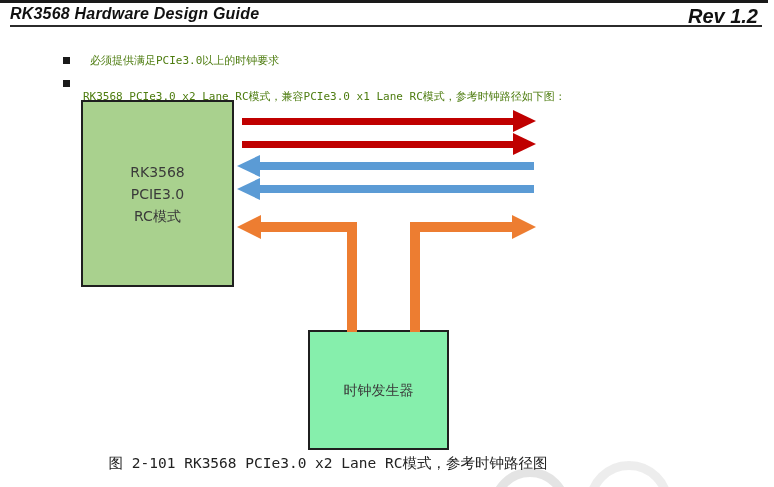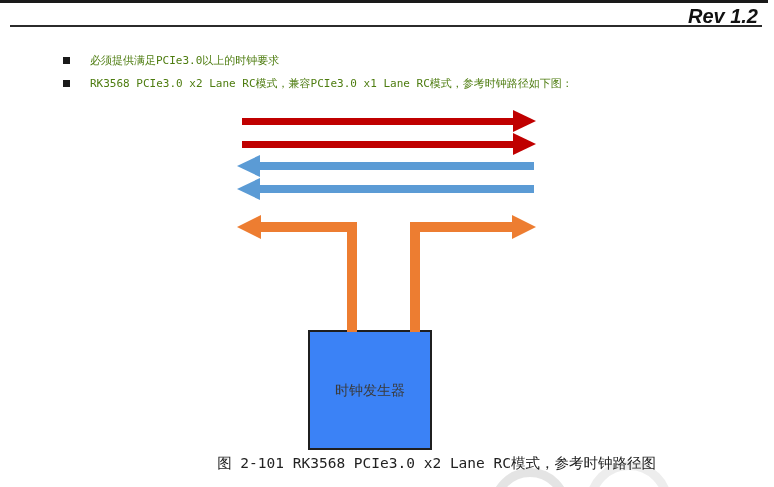--- a/index.html
+++ b/index.html
@@ -66,53 +66,59 @@
   
   .shaft { position: absolute; }
   .head { position: absolute; width: 0; height: 0; }
   .head-right { border-top: 11px solid transparent; border-bottom: 11px solid transparent; border-left: 23px solid #000; }
   .head-left  { border-top: 11px solid transparent; border-bottom: 11px solid transparent; border-right: 23px solid #000; }
   .head-left-lg  { border-top: 12px solid transparent; border-bottom: 12px solid transparent; border-right: 24px solid #000; }
   .head-right-lg { border-top: 12px solid transparent; border-bottom: 12px solid transparent; border-left: 24px solid #000; }
   
   .caption {
     position: absolute; left: 0; top: 454px; width: 656px;
-    text-align: right;
+    text-align: center;
     font-family: "DejaVu Sans Mono", monospace;
     font-size: 14.5px; color: #222222;
     z-index: 5;
     white-space: nowrap;
   }
   .wm-circle {
     position: absolute;
     border-radius: 50%;
     z-index: 1;
   }
 </style>
 </head>
 <body>
 
 <div id="page">
 
   <div class="top-bar"></div>
+  <div class="header-title">RK3568 Hardware Design Guide</div>
   <div class="header-rev">Rev 1.2</div>
   <div class="header-rule"></div>
 
   <div class="bullet-row" style="top:51px;">
     <span class="bullet-square"></span>
     <span class="bullet-text">必须提供满足PCIe3.0以上的时钟要求</span>
   </div>
-  <div class="bullet-row" style="top:74px;">
+  <div class="bullet-row" style="top:74px;flex-direction:column;">
     <span class="bullet-square"></span>
     <span class="bullet-text">RK3568 PCIe3.0 x2 Lane RC模式，兼容PCIe3.0 x1 Lane RC模式，参考时钟路径如下图：</span>
   </div>
 
+  <div class="dbox" style="left: 81px; top: 100px; width: 153px; height: 187px; background-color: rgb(169, 209, 142);">
+    <span class="box-line">RK3568</span>
+    <span class="box-line">PCIE3.0</span>
+    <span class="box-line">RC模式</span>
+  </div>
 
 
-  <div class="dbox" style="left: 308px; top: 330px; width: 124px; height: 120px; background-color: #3b82f6;">
+  <div class="dbox" style="left: 308px; top: 330px; width: 141px; height: 120px; background-color: #86efac;">
     <span class="box-line">时钟发生器</span>
   </div>
 
   <div>
     <div class="shaft" style="left: 242px; top: 118px; width: 273px; height: 7px; background-color: rgb(192, 0, 0);"></div>
     <div class="head head-right" style="left: 513px; top: 110px; border-left-color: rgb(192, 0, 0);"></div>
   </div>
   <div>
     <div class="shaft" style="left: 242px; top: 141px; width: 273px; height: 7px; background-color: rgb(192, 0, 0);"></div>
     <div class="head head-right" style="left: 513px; top: 133px; border-left-color: rgb(192, 0, 0);"></div>

